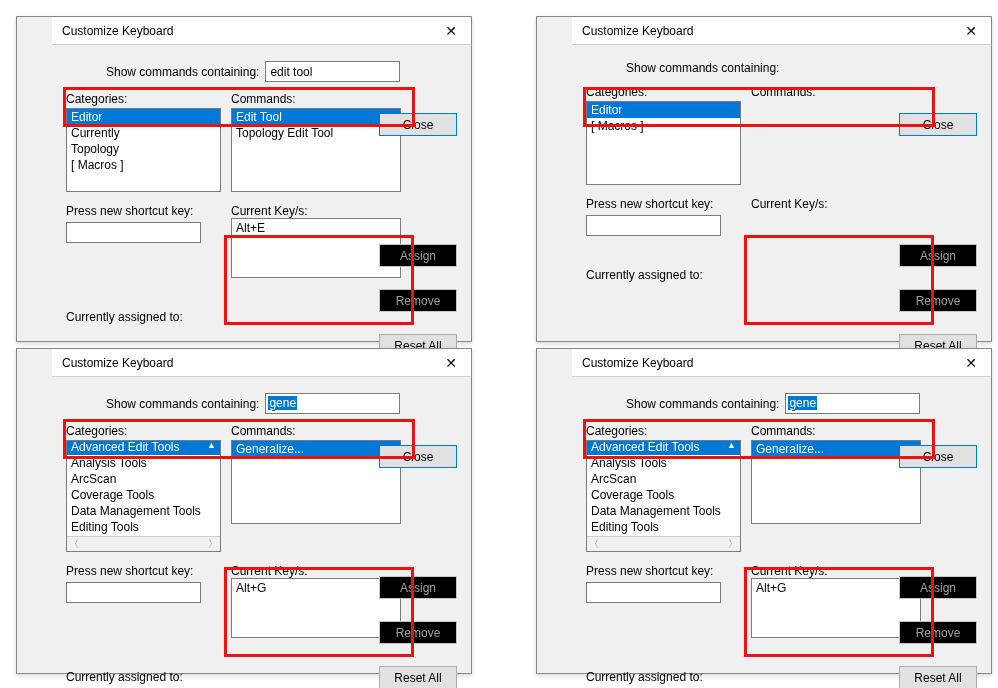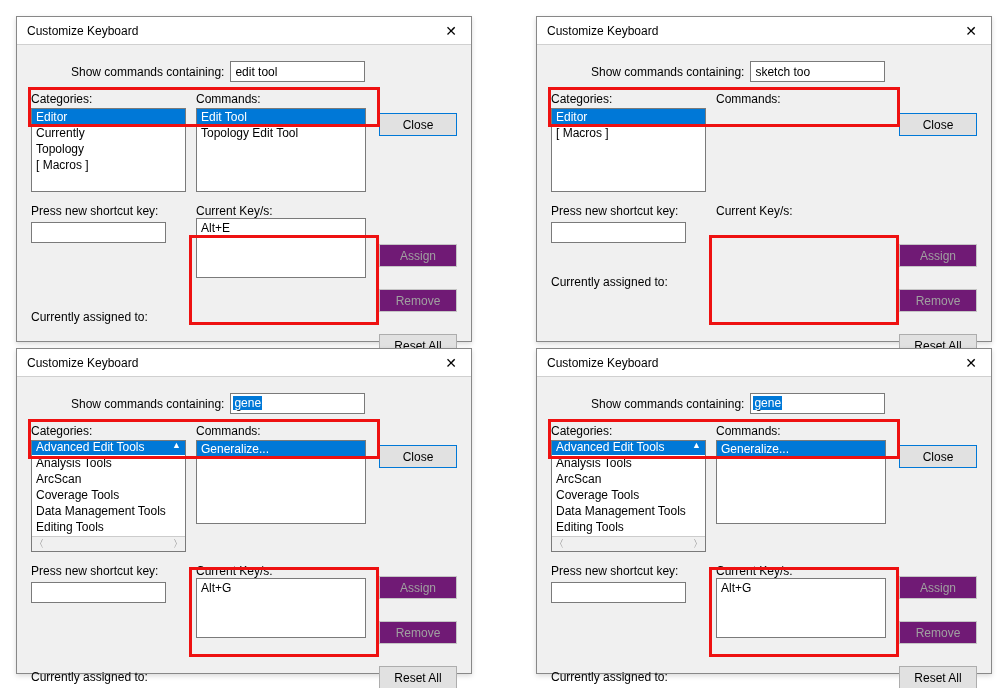--- a/index.html
+++ b/index.html
@@ -12,20 +12,21 @@
     width: 998px;
     height: 688px;
     position: relative;
     color: #000;
   }
   .dialog {
     position: absolute;
     background: #f0f0f0;
     border: 1px solid #888;
     box-shadow: 0 2px 5px rgba(0,0,0,0.15);
+    padding-left: 35px;
   }
   .titlebar {
     display: flex;
     justify-content: space-between;
     align-items: center;
     height: 28px;
     padding: 0 0 0 10px;
     background: #fff;
     border-bottom: 1px solid #d0d0d0;
   }
@@ -114,21 +115,21 @@
     border: 1px solid #adadad;
     font-family: inherit;
     font-size: 12px;
     cursor: pointer;
   }
   .btn.primary {
     border: 1px solid #0078d7;
   }
   .btn.disabled {
     color: #a0a0a0;
-    background: #701a75;
+    background: #000000;
     border-color: #c5c5c5;
   }
   .lower-row {
     display: flex;
     gap: 10px;
     margin-top: 12px;
     align-items: flex-start;
   }
   .press-col { display:flex; flex-direction:column; gap:4px; }
   .curkey-col { display:flex; flex-direction:column; gap:0px; }
@@ -202,21 +203,20 @@
 </div>
 
 <div class="dialog" style="left:536px; top:16px; width:456px; height:326px;">
   <div class="titlebar">
     <span class="titlebar-title">Customize Keyboard</span>
     <div class="titlebar-close">✕</div>
   </div>
   <div class="body">
     <div class="row-filter">
       <label>Show commands containing:</label>
-      <input class="text-input" style="width: 135px;" value="sketch too">
     </div>
     <div class="lists-row">
       <div class="list-col" style="width:155px;">
         <span class="list-label">Categories:</span>
         <div class="listbox">
           <div class="list-item selected">Editor</div>
           <div class="list-item">[ Macros ]</div>
         </div>
       </div>
       <div class="list-col" style="width:170px;">

